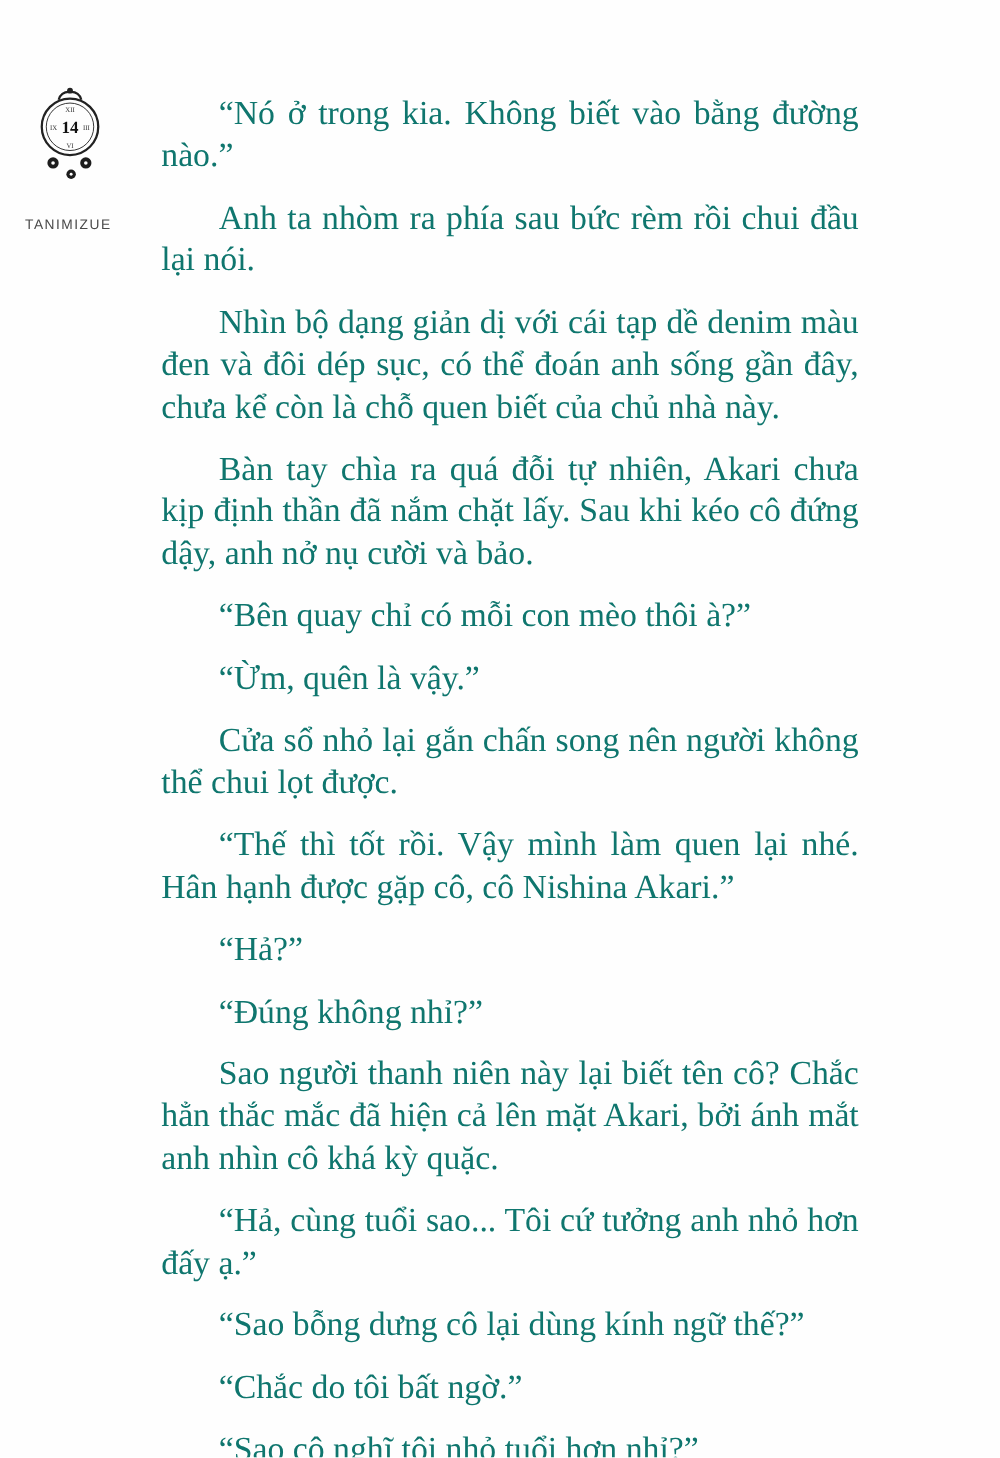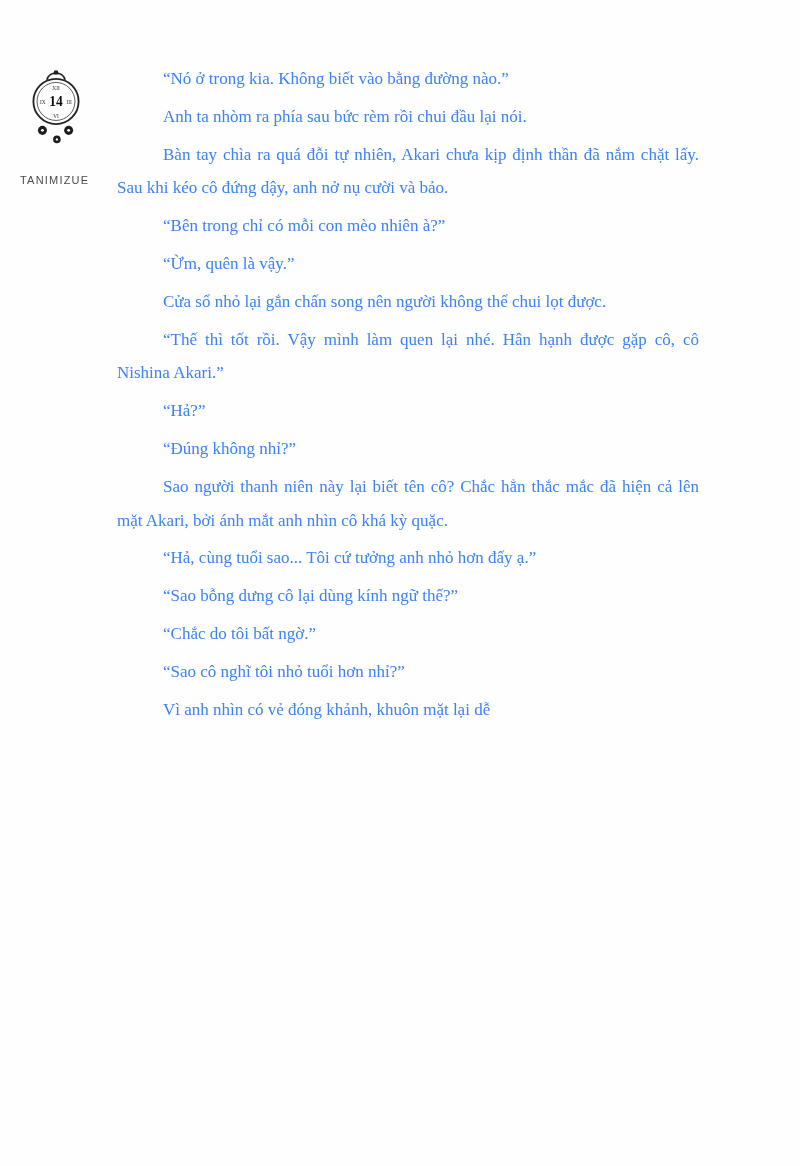--- a/index.html
+++ b/index.html
@@ -48,26 +48,26 @@
     display: flex;
     flex-direction: row;
   }
   .text-body {
     position: absolute;
     left: 113px;
     top: 58px;
     width: 590px;
   }
   .para {
-    margin: 4px;
-    font-size: 17px;
+    margin: 16px;
+    font-size: 27px;
     line-height: 33.8px;
     text-align: justify;
     text-indent: 46px;
-    color: #3b82f6;
+    color: #0f766e;
   }
 </style>
 </head>
 <body>
 
 <div class="page">
 
   <div class="left-margin">
     <svg class="clock" viewBox="0 0 64 104" width="58" height="94" aria-hidden="true">
 
@@ -94,22 +94,23 @@
     </svg>
     <div class="author">
       <span>TANI</span>
       <span>MIZUE</span>
     </div>
   </div>
 
   <div class="text-body">
       <p class="para">“Nó ở trong kia. Không biết vào bằng đường nào.”</p>
       <p class="para">Anh ta nhòm ra phía sau bức rèm rồi chui đầu lại nói.</p>
+      <p class="para">Nhìn bộ dạng giản dị với cái tạp dề denim màu đen và đôi dép sục, có thể đoán anh sống gần đây, chưa kể còn là chỗ quen biết của chủ nhà này.</p>
       <p class="para">Bàn tay chìa ra quá đỗi tự nhiên, Akari chưa kịp định thần đã nắm chặt lấy. Sau khi kéo cô đứng dậy, anh nở nụ cười và bảo.</p>
-      <p class="para">“Bên trong chỉ có mỗi con mèo nhiên à?”</p>
+      <p class="para">“Bên quay chỉ có mỗi con mèo thôi à?”</p>
       <p class="para">“Ừm, quên là vậy.”</p>
       <p class="para">Cửa sổ nhỏ lại gắn chấn song nên người không thể chui lọt được.</p>
       <p class="para">“Thế thì tốt rồi. Vậy mình làm quen lại nhé. Hân hạnh được gặp cô, cô Nishina Akari.”</p>
       <p class="para">“Hả?”</p>
       <p class="para">“Đúng không nhỉ?”</p>
       <p class="para">Sao người thanh niên này lại biết tên cô? Chắc hẳn thắc mắc đã hiện cả lên mặt Akari, bởi ánh mắt anh nhìn cô khá kỳ quặc.</p>
       <p class="para">“Hả, cùng tuổi sao... Tôi cứ tưởng anh nhỏ hơn đấy ạ.”</p>
       <p class="para">“Sao bỗng dưng cô lại dùng kính ngữ thế?”</p>
       <p class="para">“Chắc do tôi bất ngờ.”</p>
       <p class="para">“Sao cô nghĩ tôi nhỏ tuổi hơn nhỉ?”</p>

